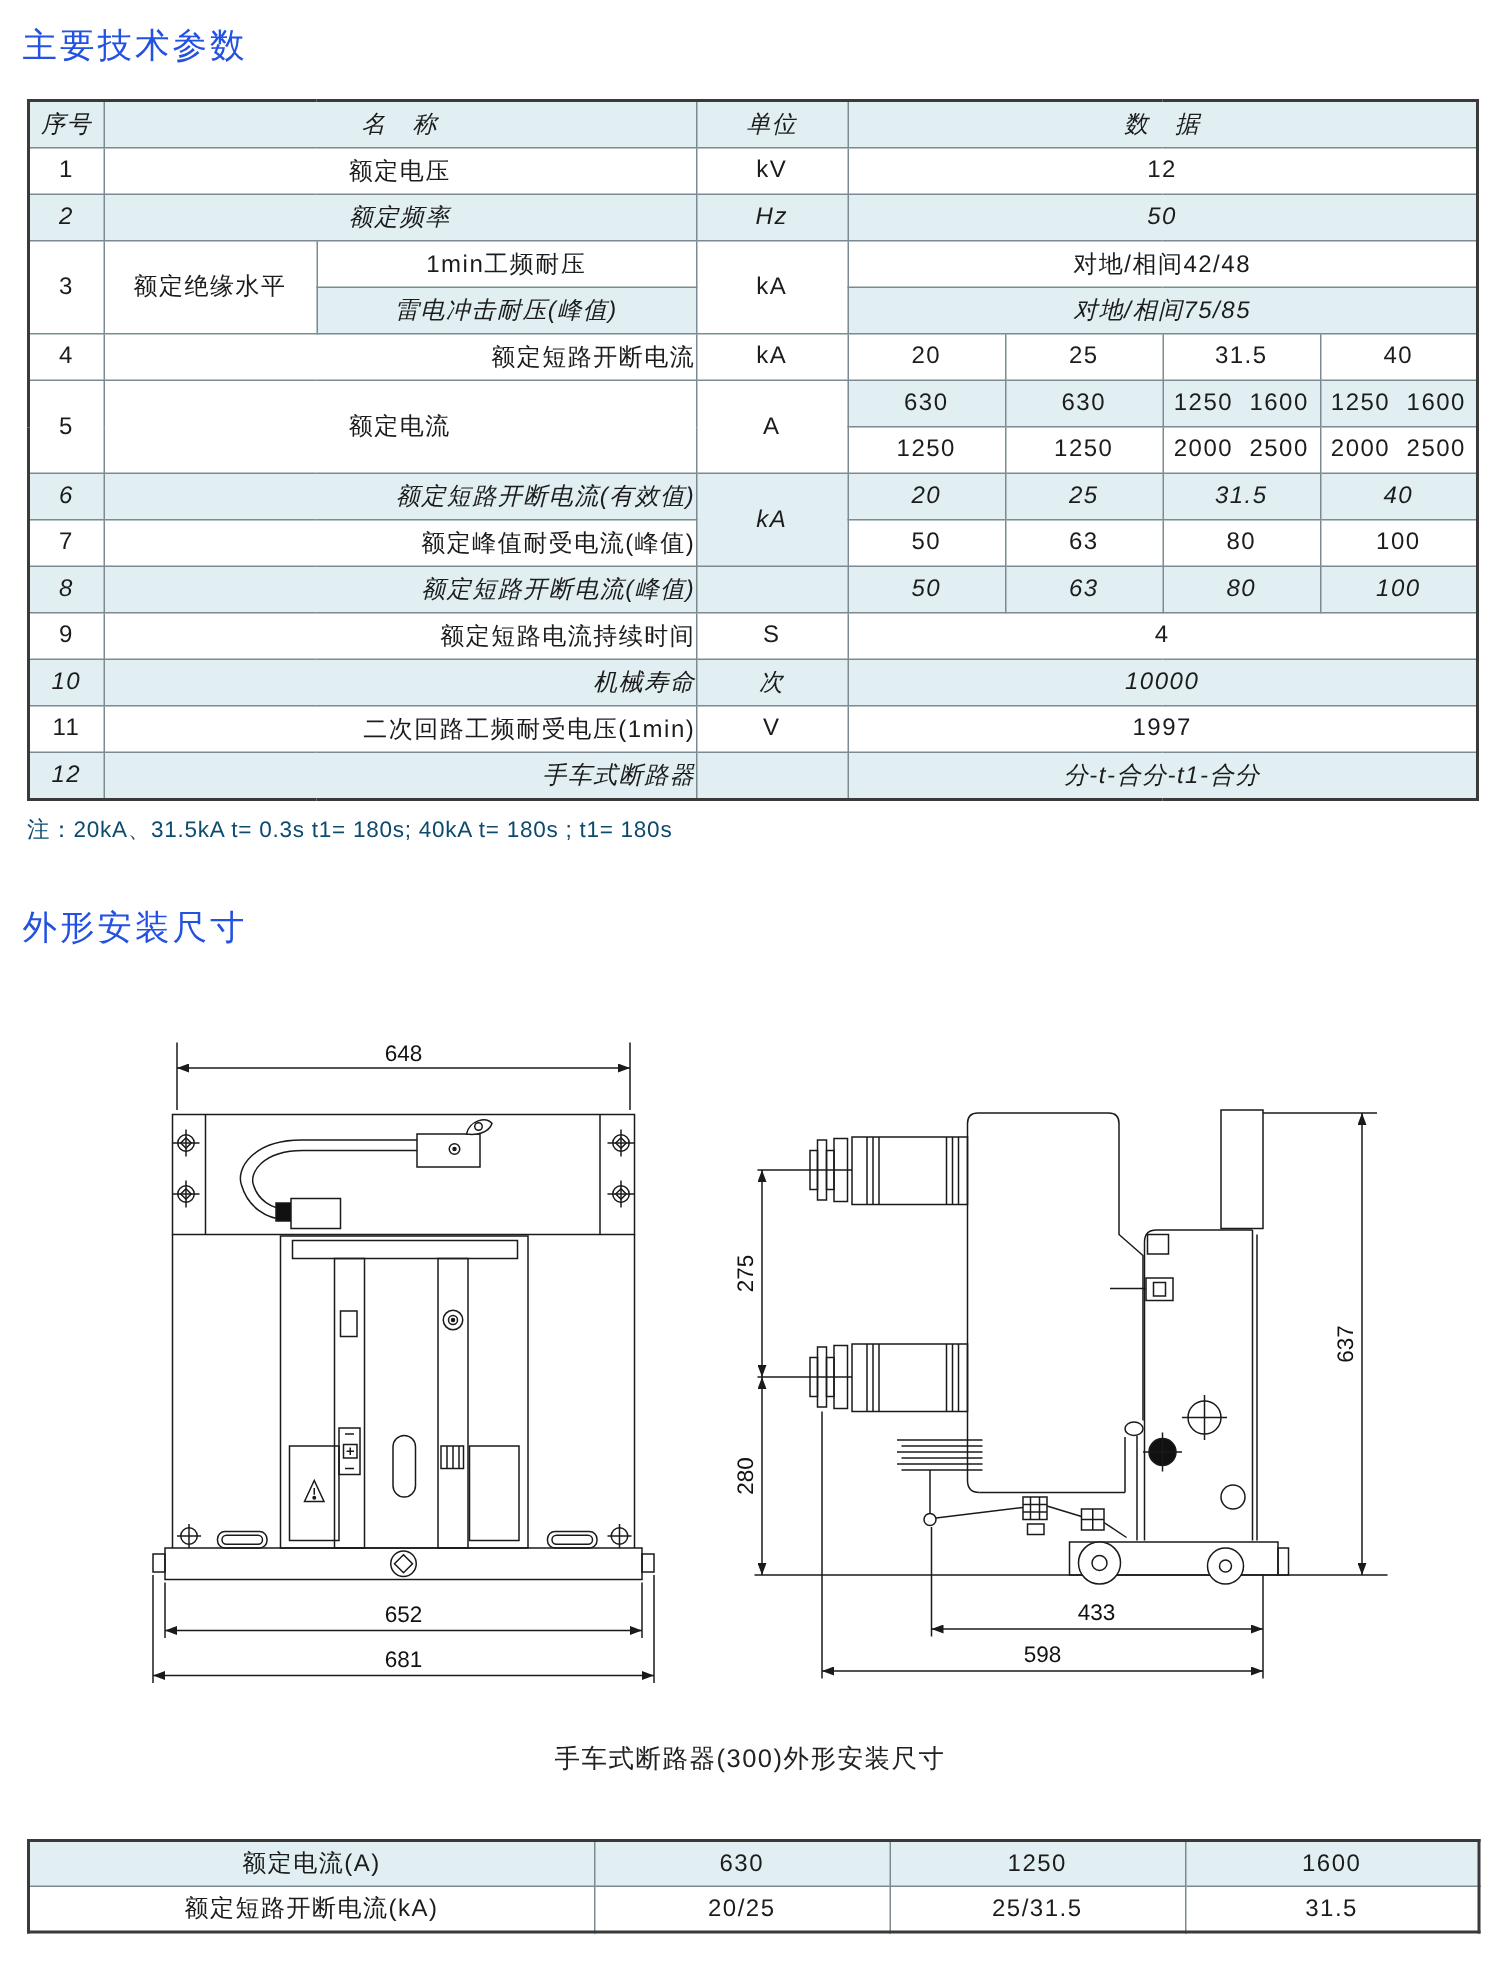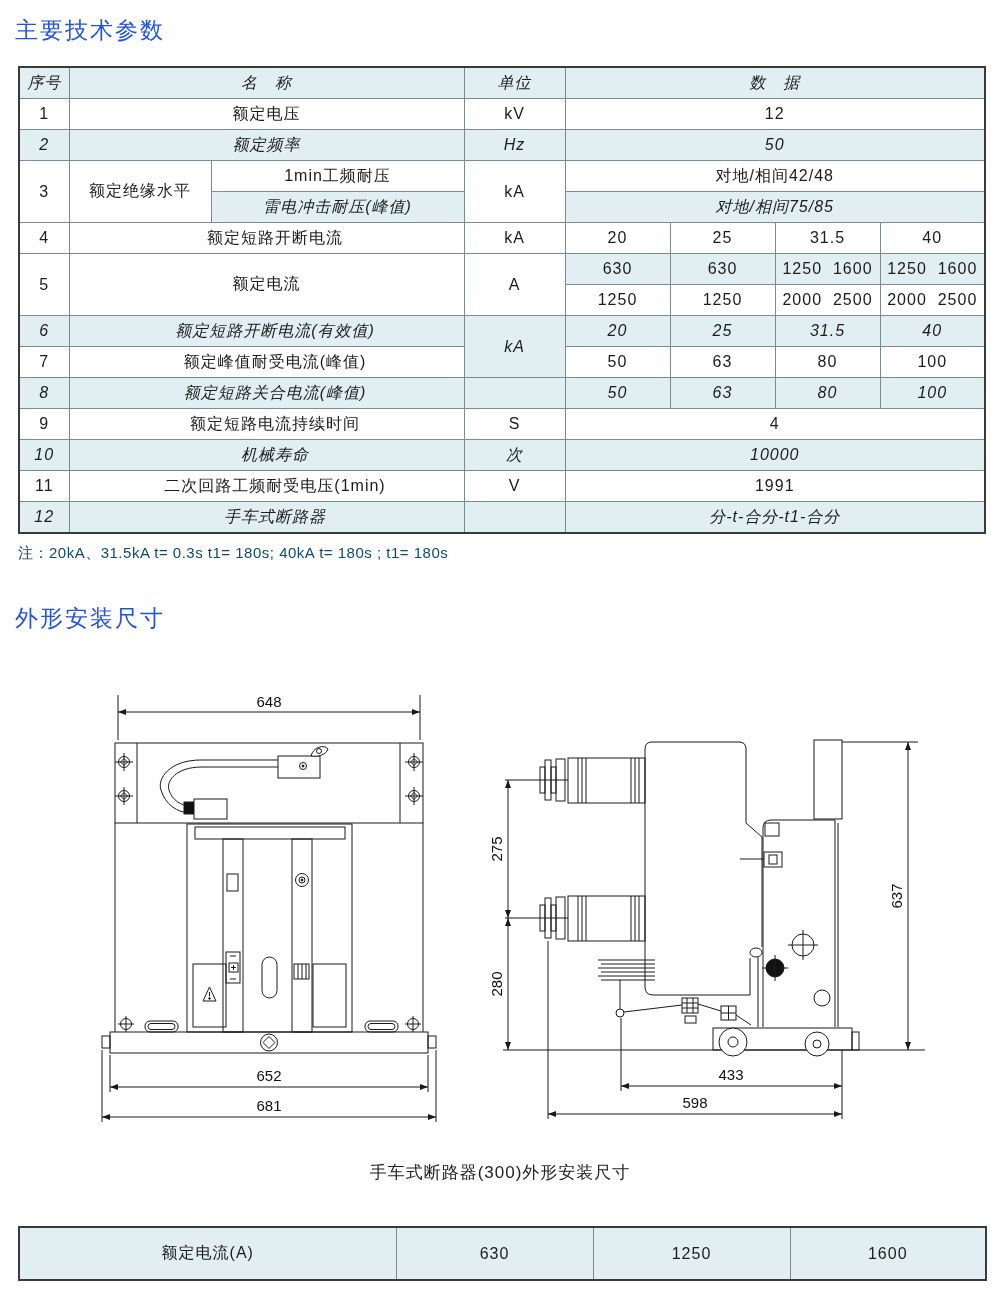--- a/index.html
+++ b/index.html
@@ -7,34 +7,34 @@
   .sec-title{color:#2351e2;font-size:23px;font-weight:400;letter-spacing:2px;margin:15px 0 0 15px;}
   .sec-title2{margin-top:40px;}
   
   table.spec{border-collapse:collapse;table-layout:fixed;width:966px;margin:20px 0 0 18px;
              border:2px solid #3a3a3a;font-size:16px;}
   table.spec td{border:1px solid #7b8b91;height:30px;text-align:center;vertical-align:middle;
                 padding:0;letter-spacing:1px;background:#fff;}
   table.spec tr.b td{background:#e1eff3;font-style:italic;}
   table.spec td.w{background:#fff;}
   table.spec td.bl{background:#e1eff3;}
-  table.spec td.left{text-align:center;padding-left:17px;}
+  table.spec td.left{text-align:right;padding-left:17px;}
   td.pre{white-space:pre;}
   .note{font-size:15px;margin:10px 0 0 18px;letter-spacing:.5px;color:#0c4a6e;}
   
   .drawings{position:relative;height:562px;}
   .dwg{position:absolute;}
   .caption{position:absolute;left:0;bottom:12px;width:100%;text-align:center;
            font-size:17px;letter-spacing:1px;color:#222;}
   svg text{font-family:"Liberation Sans",sans-serif;font-size:15px;fill:#111;letter-spacing:0;}
   
   table.bt{border-collapse:collapse;table-layout:fixed;width:967px;margin:30px 0 0 18px;
            border:2px solid #3a3a3a;font-size:16px;}
   table.bt td{border:1px solid #7b8b91;height:29px;text-align:center;vertical-align:middle;
-              padding:11px;letter-spacing:1px;background:#fff;margin-left:10px;}
+              padding:0;letter-spacing:1px;background:#fff;margin-left:10px;}
   table.bt tr.b td{background:#e1eff3;}
 </style>
 </head>
 <body>
 
 <h1 class="sec-title">主要技术参数</h1>
 
 <table class="spec">
   <colgroup>
     <col style="width:50px">
@@ -112,21 +112,21 @@
   <tr>
     <td>7</td>
     <td colspan="2" class="left">额定峰值耐受电流(峰值)</td>
     <td>50</td>
     <td>63</td>
     <td>80</td>
     <td>100</td>
   </tr>
   <tr class="b">
     <td>8</td>
-    <td colspan="2" class="left">额定短路关合电流(峰值)</td>
+    <td colspan="2" class="left">额定短路开断电流(峰值)</td>
     <td></td>
     <td>50</td>
     <td>63</td>
     <td>80</td>
     <td>100</td>
   </tr>
   <tr>
     <td>9</td>
     <td colspan="2" class="left">额定短路电流持续时间</td>
     <td>S</td>
@@ -135,21 +135,21 @@
   <tr class="b">
     <td>10</td>
     <td colspan="2" class="left">机械寿命</td>
     <td>次</td>
     <td colspan="4">10000</td>
   </tr>
   <tr>
     <td>11</td>
     <td colspan="2" class="left">二次回路工频耐受电压(1min)</td>
     <td>V</td>
-    <td colspan="4">1991</td>
+    <td colspan="4">1997</td>
   </tr>
   <tr class="b">
     <td>12</td>
     <td colspan="2" class="left">手车式断路器</td>
     <td></td>
     <td colspan="4">分-t-合分-t1-合分</td>
   </tr>
 </tbody>
   </table>
 
@@ -413,14 +413,20 @@
       <col style="width:197px">
       <col style="width:196px">
   </colgroup>
   <tbody>
       <tr class="b">
     <td>额定电流(A)</td>
     <td>630</td>
     <td>1250</td>
     <td>1600</td>
   </tr>
+  <tr>
+    <td>额定短路开断电流(kA)</td>
+    <td>20/25</td>
+    <td>25/31.5</td>
+    <td>31.5</td>
+  </tr>
 </tbody>
   </table>
 
 </body></html>

